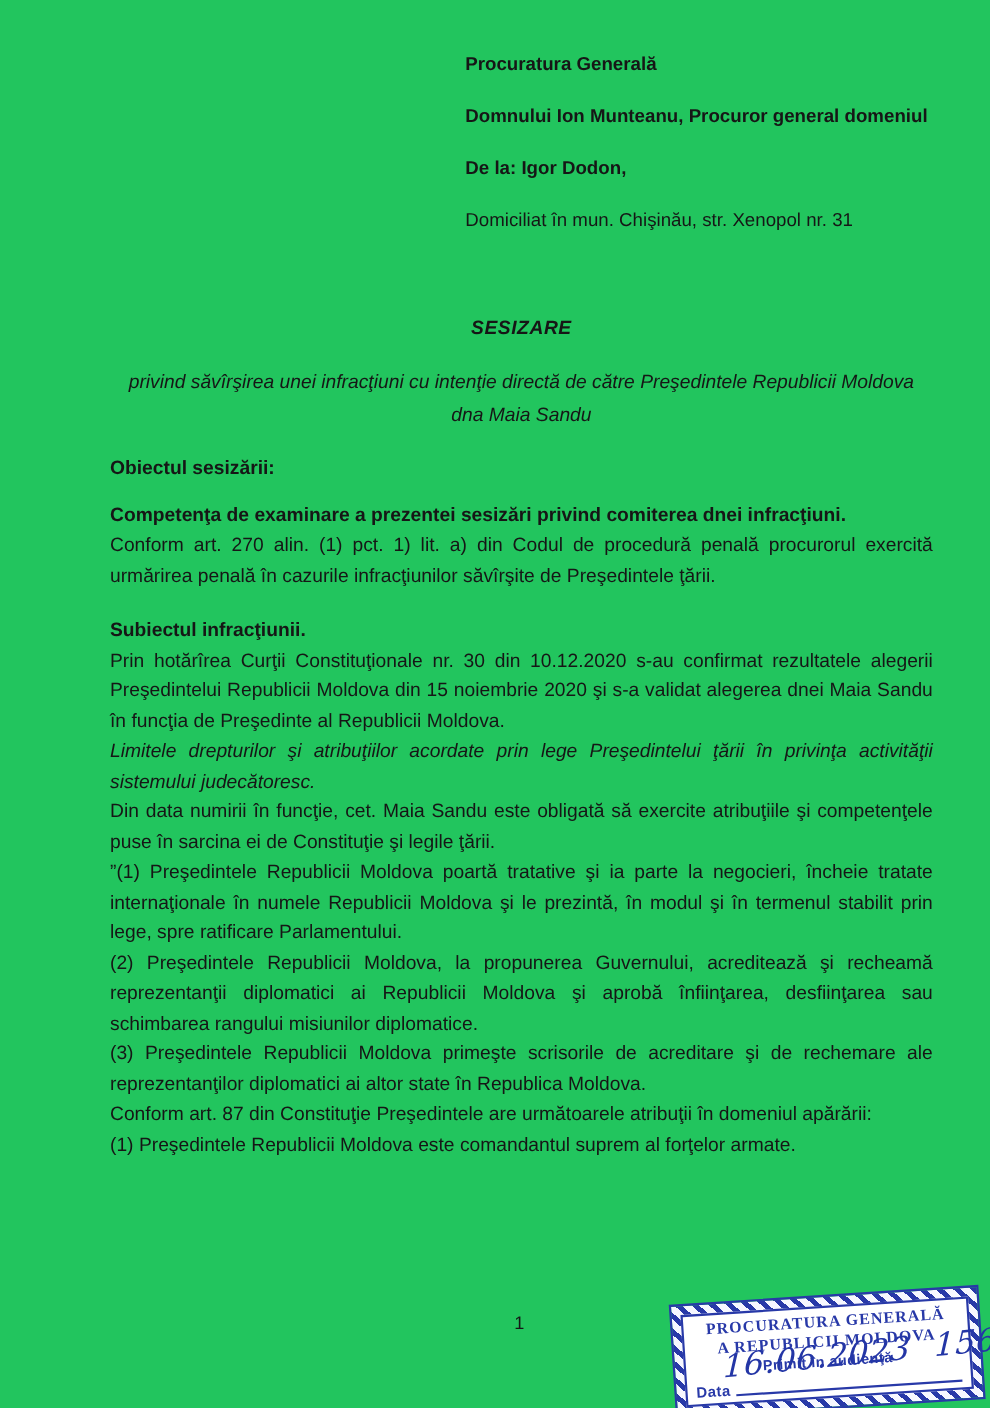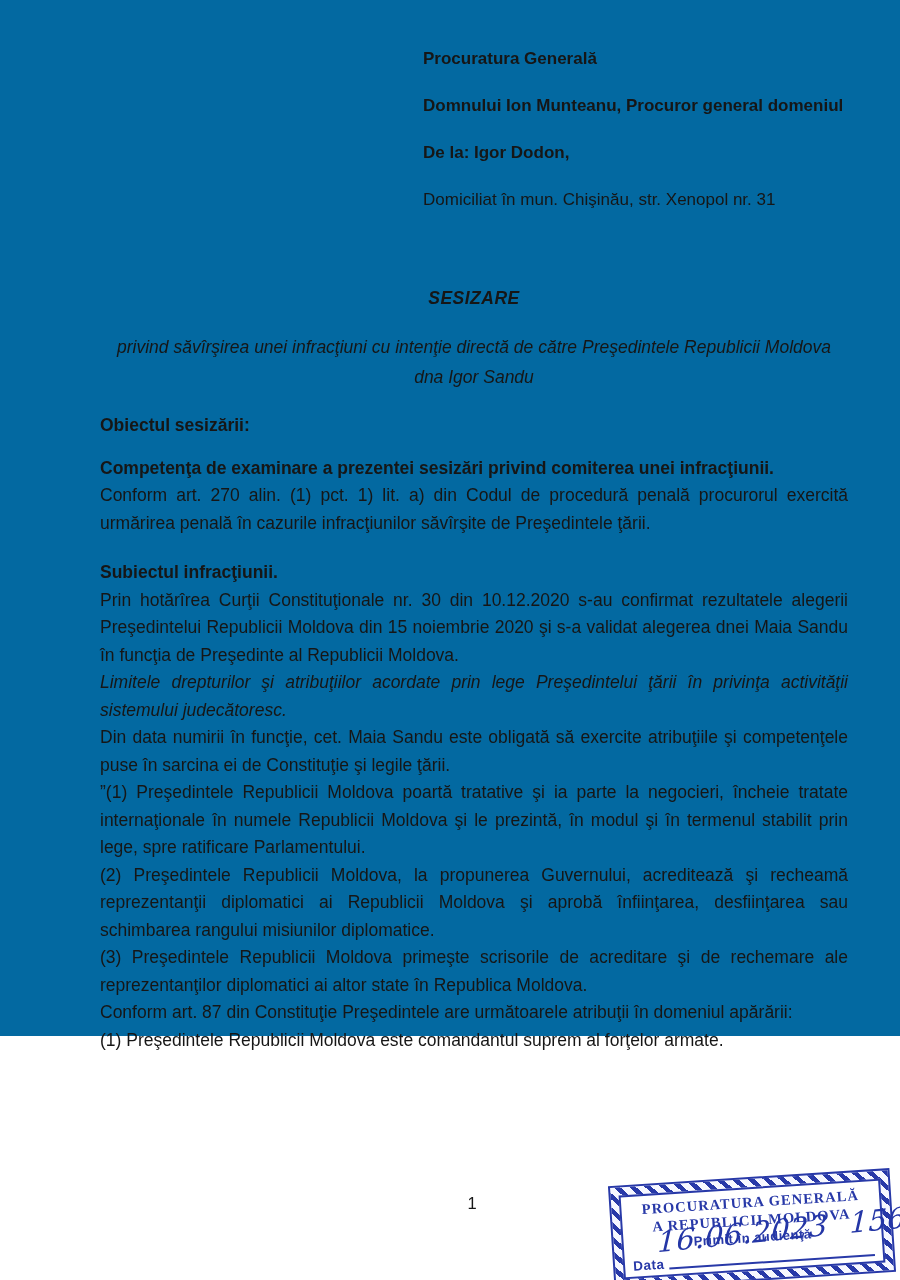--- a/index.html
+++ b/index.html
@@ -4,22 +4,22 @@
 <style>
   html, body {
     margin: 0; padding: 0;
     width: 900px; height: 1280px;
     background: #ffffff;
     overflow: hidden;
     font-family: "Liberation Sans", sans-serif;
   }
   .page {
     position: relative;
-    width: 900px; height: 1036px;
-    background: #0369a1;
+    width: 900px; height: 1280px;
+    background: #22c55e;
     color: #161616;
   }
   
   .letter-header {
     position: absolute;
     left: 423px; top: 48px;
     width: 440px;
   }
   .h-line {
     font-size: 17px;
@@ -152,25 +152,25 @@
     <div class="h-line bold">Procuratura Generală</div>
     <div class="h-line bold">Domnului Ion Munteanu, Procuror general domeniul</div>
     <div class="h-line bold">De la: Igor Dodon,</div>
     <div class="h-line">Domiciliat în mun. Chişinău, str. Xenopol nr. 31</div>
   </div>
 
   <div class="content">
     <div class="doc-title">SESIZARE</div>
     <div class="doc-subtitle">
       <div>privind săvîrşirea unei infracţiuni cu intenţie directă de către Preşedintele Republicii Moldova</div>
-      <div>dna Igor Sandu</div>
+      <div>dna Maia Sandu</div>
     </div>
 
     <p class="para heading mt-obiect">Obiectul sesizării:</p>
-    <p class="para heading gap-sm">Competenţa de examinare a prezentei sesizări privind comiterea unei infracţiunii.</p>
+    <p class="para heading gap-sm">Competenţa de examinare a prezentei sesizări privind comiterea dnei infracţiuni.</p>
     <p class="para">Conform art. 270 alin. (1) pct. 1) lit. a) din Codul de procedură penală procurorul exercită urmărirea penală în cazurile infracţiunilor săvîrşite de Preşedintele ţării.</p>
     <p class="para heading gap-md">Subiectul infracţiunii.</p>
     <p class="para">Prin hotărîrea Curţii Constituţionale nr. 30  din  10.12.2020 s-au confirmat rezultatele alegerii Preşedintelui Republicii Moldova din 15 noiembrie 2020 şi s-a validat alegerea dnei Maia Sandu în funcţia de Preşedinte al Republicii Moldova.</p>
     <p class="para italic">Limitele drepturilor şi atribuţiilor acordate prin lege Preşedintelui ţării în privinţa activităţii sistemului judecătoresc.</p>
     <p class="para">Din data numirii în funcţie, cet. Maia Sandu este obligată să exercite atribuţiile şi competenţele puse în sarcina ei de Constituţie şi legile ţării.</p>
     <p class="para">”(1) Preşedintele Republicii Moldova poartă tratative şi ia parte la negocieri, încheie tratate internaţionale în numele Republicii Moldova şi le prezintă, în modul şi în termenul stabilit prin lege, spre ratificare Parlamentului.</p>
     <p class="para">(2) Preşedintele Republicii Moldova, la propunerea Guvernului, acreditează şi recheamă reprezentanţii diplomatici ai Republicii Moldova şi aprobă înfiinţarea, desfiinţarea sau schimbarea rangului misiunilor diplomatice.</p>
     <p class="para">(3) Preşedintele Republicii Moldova primeşte scrisorile de acreditare şi de rechemare ale reprezentanţilor diplomatici ai altor state în Republica Moldova.</p>
     <p class="para">Conform art. 87 din Constituţie Preşedintele are următoarele atribuţii în domeniul apărării:</p>
     <p class="para">(1) Preşedintele Republicii Moldova este comandantul suprem al forţelor armate.</p>

